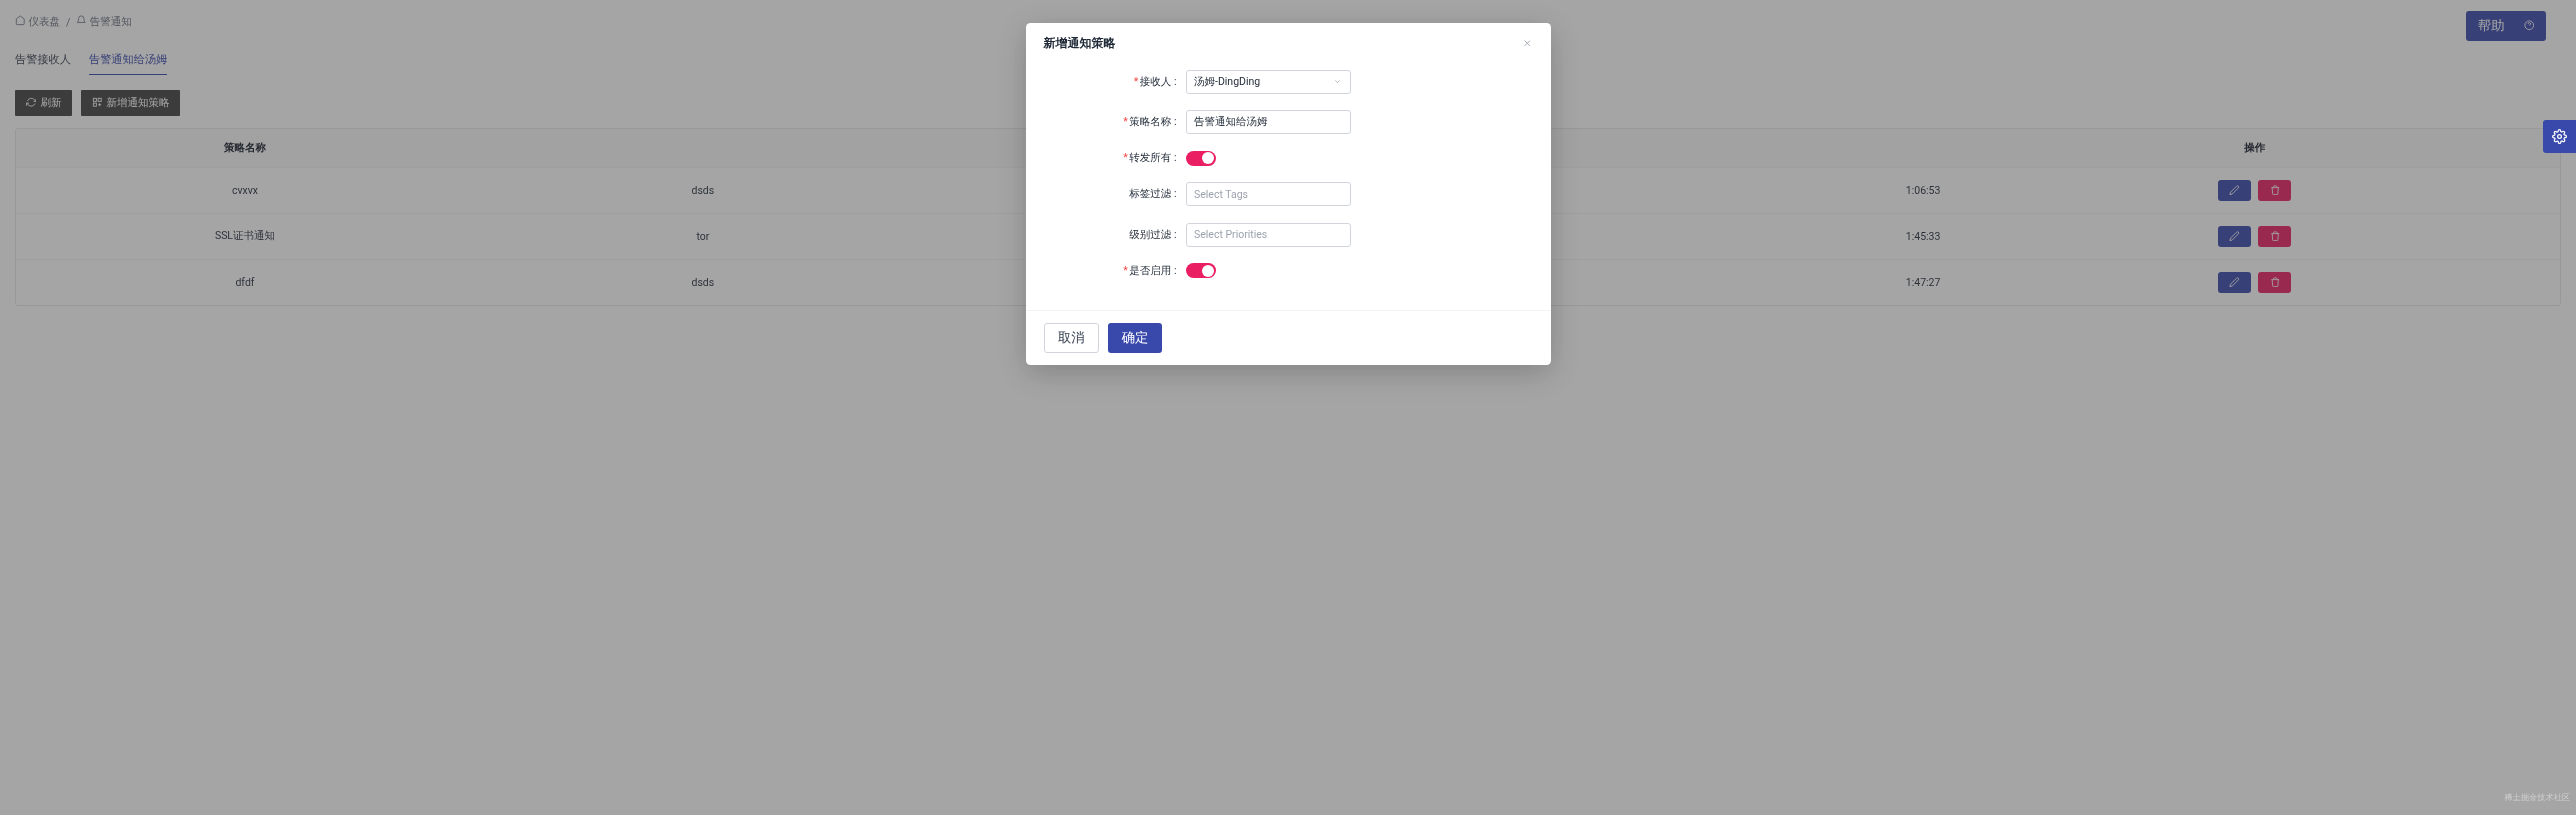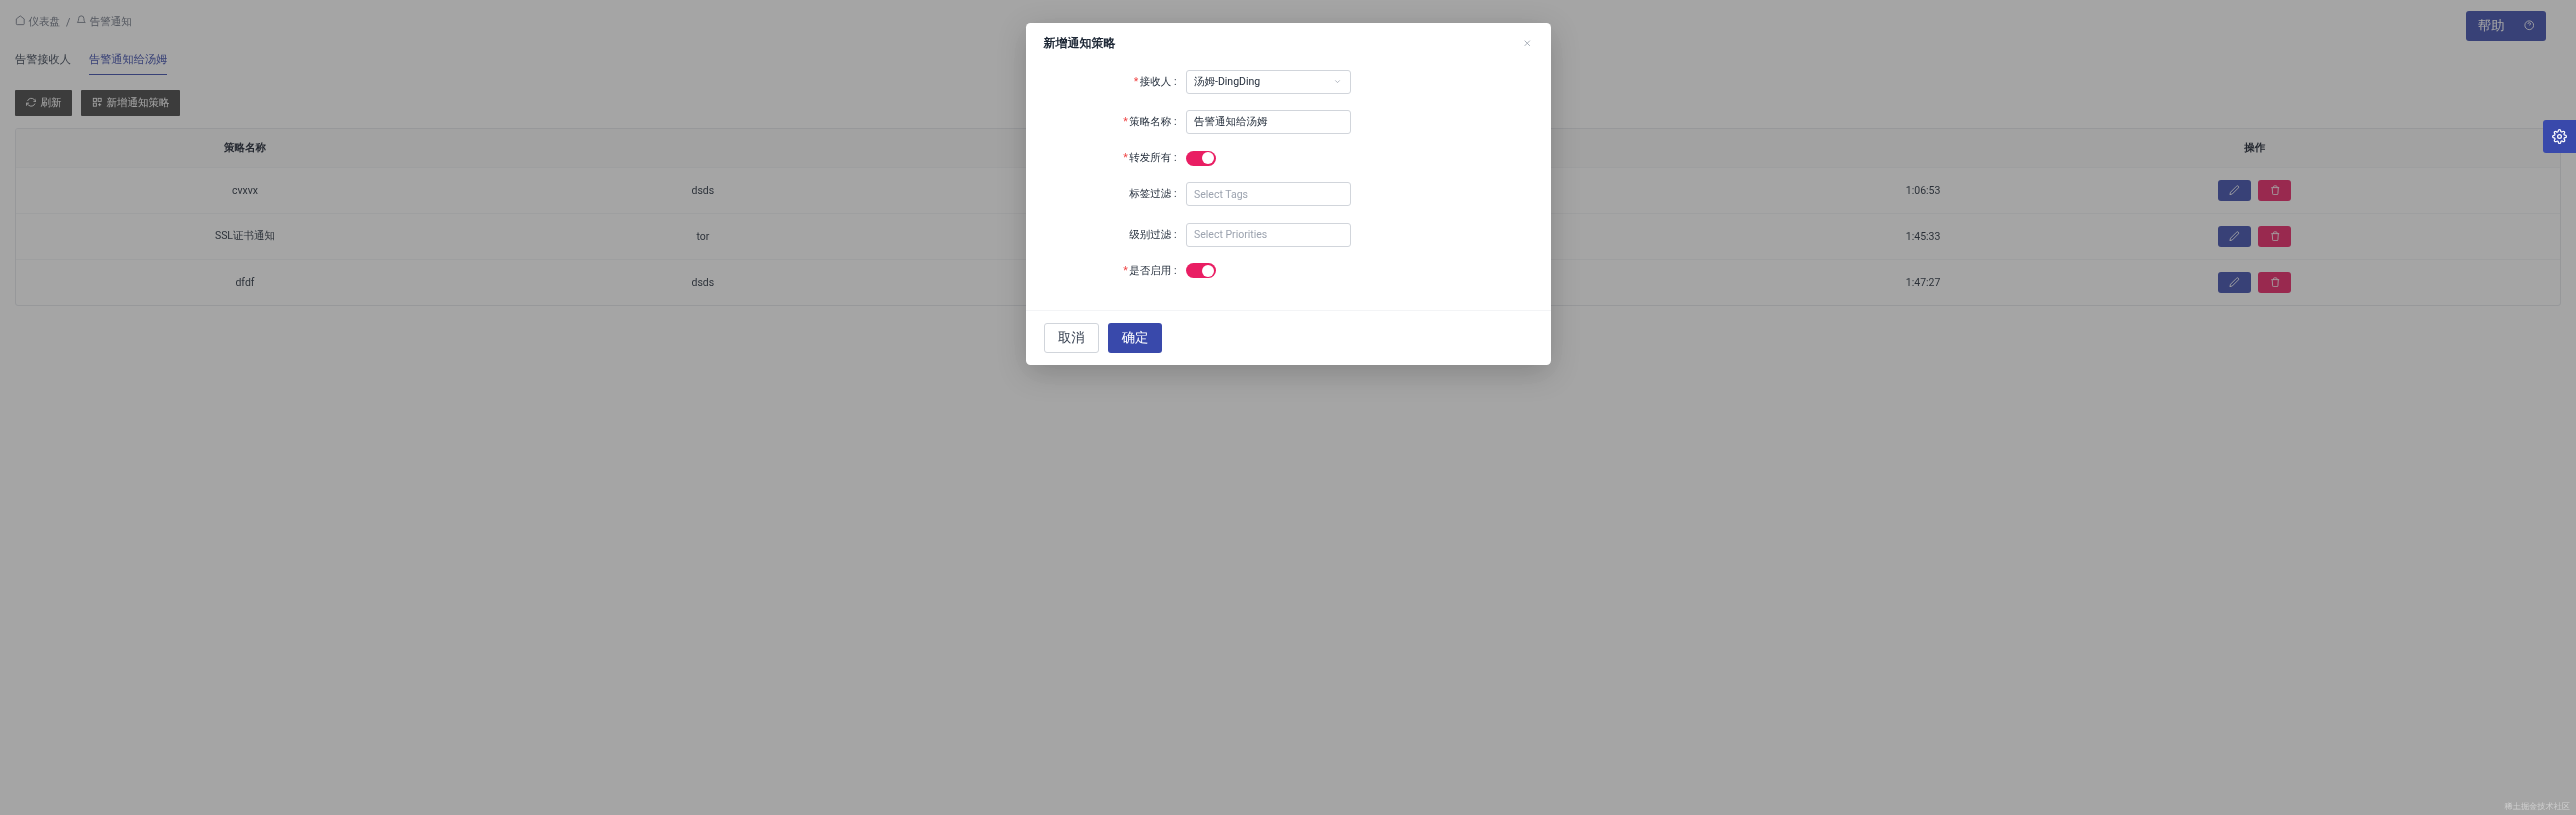--- a/index.html
+++ b/index.html
@@ -36,21 +36,21 @@
 .form-ctrl{flex:0 0 165px}
 .input,.select{width:165px;height:24px;border:0.7px solid #d1d5db;border-radius:3px;padding:0 7.5px;font-size:10.5px;color:#1f2937}
 .select{display:flex;align-items:center;justify-content:space-between;cursor:pointer}
 .placeholder{color:#9ca3af}
 .switch{width:30px;height:15px;background:#e91e63;border-radius:7.5px;position:relative;cursor:pointer}
 .switch::after{content:"";position:absolute;width:12px;height:12px;background:#fff;border-radius:50%;top:1.5px;right:1.5px}
 .modal-foot{display:flex;justify-content:flex-start;gap:9px;padding:12px 18px;border-top:0.7px solid #f3f4f6}
 .btn-cancel{background:#fff;border:0.7px solid #d1d5db;color:#374151;border-radius:3px;padding:5.2px 13.5px;cursor:pointer}
 .btn-ok{background:#3949ab;color:#fff;border:none;border-radius:3px;padding:6px 13.5px;cursor:pointer}
 .settings-fab{position:fixed;right:0;top:120px;width:33px;height:33px;background:#3949ab;color:#fff;display:flex;align-items:center;justify-content:center;cursor:pointer;border-radius:3px 0 0 3px}
-.watermark{position:fixed;right:6px;bottom:3px;color:#cfcfcf;font-size:8.2px}
+.watermark{position:fixed;right:6px;bottom:12px;color:#cfcfcf;font-size:8.2px}
 svg{display:block}
 </style>
 </head>
 <body>
 
 <div class="page">
   <div class="breadcrumb">
     <a>
       <svg width="10.5" height="10.5" viewBox="0 0 24 24" fill="none" stroke="currentColor" stroke-width="2">
           <path d="M3 9l9-7 9 7v11a2 2 0 01-2 2H5a2 2 0 01-2-2z"></path>

